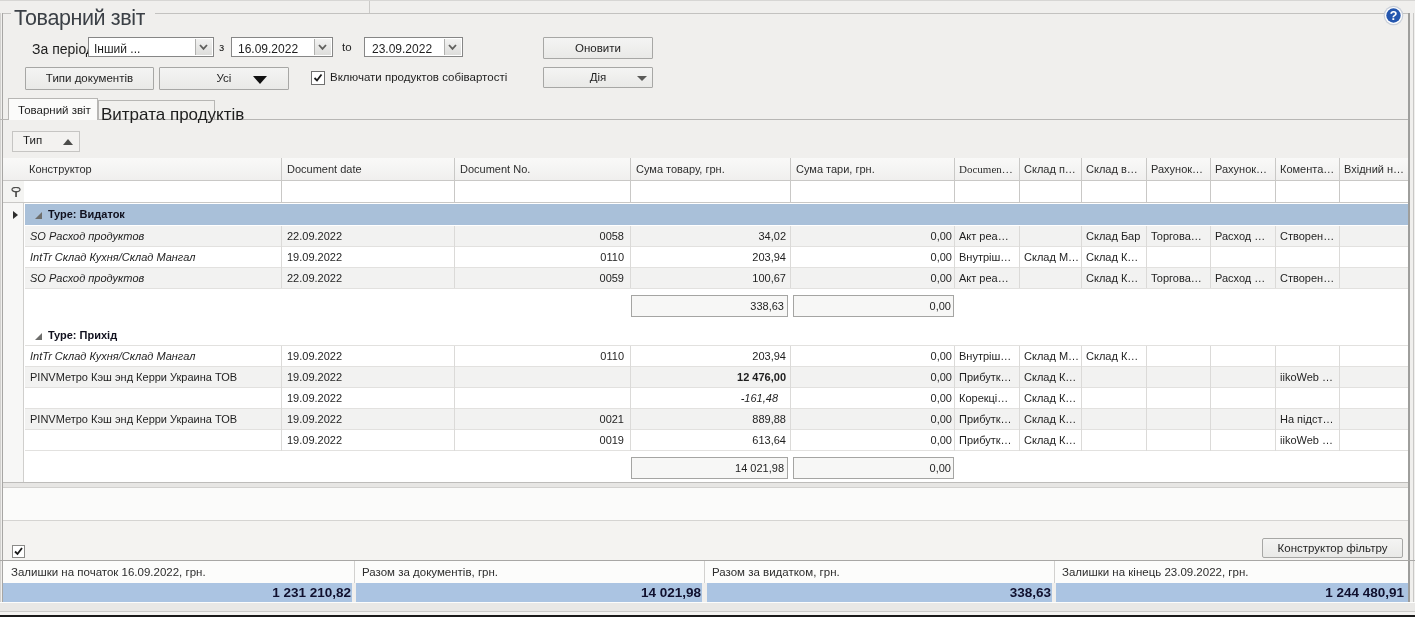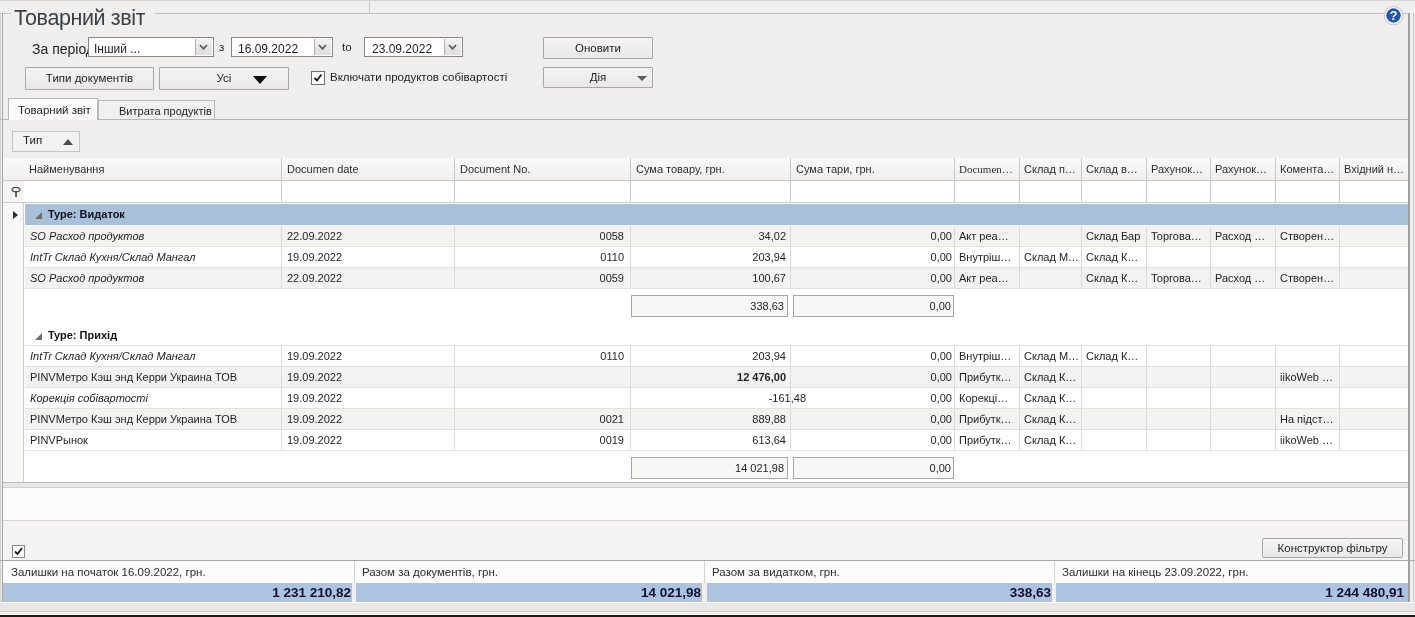--- a/index.html
+++ b/index.html
@@ -84,37 +84,37 @@
       <path d="M1.5 5 L4 7.5 L8.5 1.5" stroke="#1a1a1a" stroke-width="1.8" fill="none"></path>
     </svg>
 </div>
 <div class="abs nw" style="left:330px;top:71px;font-size:11.5px;">Включати продуктов собівартості</div>
 <div class="btn" style="left:543px;top:67px;width:110px;height:21px;line-height:19px;">Дія
   <div class="abs" style="left:93px;top:8px;width:0;height:0;border-top:5px solid #5a5a58;border-left:5px solid transparent;border-right:5px solid transparent;"></div>
 </div>
 
 <div class="abs" style="left:0;top:119px;width:1408px;height:1px;background:#b7b6b4;"></div>
 <div class="abs" style="left:98px;top:100px;width:117px;height:19px;background:#f1f0ee;border:1px solid #b7b6b4;border-bottom:none;box-sizing:border-box;">
-  <div class="abs nw" style="left:20px;top:4px;font-size:11px;">Витрата продуктів</div>
+  <div class="abs nw" style="left:2px;top:4px;font-size:17px;">Витрата продуктів</div>
 </div>
 <div class="abs" style="left:8px;top:98px;width:90px;height:22px;background:#fbfbfa;border:1px solid #b7b6b4;border-bottom:none;box-sizing:border-box;">
   <div class="abs nw" style="left:9px;top:5px;font-size:11.5px;">Товарний звіт</div>
 </div>
 
 <div class="abs" style="left:12px;top:131px;width:68px;height:21px;background:#f3f2f0;border:1px solid #c6c5c3;box-sizing:border-box;">
   <div class="abs nw" style="left:10px;top:2px;font-size:11.5px;">Тип</div>
   <div class="abs" style="left:50px;top:7px;width:0;height:0;border-bottom:6px solid #4c4c4a;border-left:5px solid transparent;border-right:5px solid transparent;"></div>
 </div>
 
 <div class="abs" style="left:3px;top:158px;width:1405px;height:324px;background:#fff;"></div>
 <div class="abs" style="left:3px;top:158px;width:21px;height:324px;background:#f7f7f6;border-right:1px solid #d0cfcd;box-sizing:border-box;"></div>
 
 <div class="abs" style="left:3px;top:158px;width:1405px;height:22px;background:linear-gradient(#f9f9f8,#f0efee);border-bottom:1px solid #c9c8c6;"></div>
-<div class="hcell" style="left:29px;top:158px;width:200px;">Найменування</div>
-<div class="hcell" style="left:287px;top:158px;width:160px;">Documen date</div>
+<div class="hcell" style="left:29px;top:158px;width:200px;">Конструктор</div>
+<div class="hcell" style="left:287px;top:158px;width:160px;">Document date</div>
 <div class="hcell" style="left:460px;top:158px;width:160px;">Document No.</div>
 <div class="hcell" style="left:636px;top:158px;width:150px;">Сума товару, грн.</div>
 <div class="hcell" style="left:796px;top:158px;width:150px;">Сума тари, грн.</div>
 <div class="hcell" style="left:959px;top:158px;width:59px;font-family:Liberation Serif, serif;">Documen…</div>
 <div class="hcell" style="left:1024px;top:158px;width:53px;">Склад п…</div>
 <div class="hcell" style="left:1086px;top:158px;width:56px;">Склад в…</div>
 <div class="hcell" style="left:1151px;top:158px;width:55px;">Рахунок…</div>
 <div class="hcell" style="left:1215px;top:158px;width:56px;">Рахунок…</div>
 <div class="hcell" style="left:1280px;top:158px;width:55px;">Комента…</div>
 <div class="hcell" style="left:1344px;top:158px;width:62px;">Вхідний н…</div>
@@ -223,43 +223,41 @@
   <div class="cell num" style="left:460px;width:164px;margin-top:44px;">0020</div>
   <div class="cell num" style="left:636px;width:150px;font-weight:bold;">12 476,00</div>
   <div class="cell num" style="left:796px;width:156px;">0,00</div>
   <div class="cell" style="left:959px;width:58px;">Прибутк…</div>
   <div class="cell" style="left:1024px;width:55px;">Склад К…</div>
   <div class="cell" style="left:1280px;width:57px;">iikoWeb …</div>
   <div class="hl" style="top:20px;"></div>
 </div>
 <div class="row" style="top:388px;">
   <div class="rowbg" style="background:#ffffff;"></div>
-  <div class="cell it" style="left:30px;width:248px;">Корекція собівартості</div>
-  <div class="cell" style="left:287px;width:160px;">19.09.2022</div>
-  <div class="cell num" style="left:656px;width:150px;">-161,48</div>
+  <div class="cell" style="left:287px;width:160px;">19.09.2022</div>
+  <div class="cell num" style="left:628px;width:150px;font-style:italic;">-161,48</div>
   <div class="cell num" style="left:796px;width:156px;">0,00</div>
   <div class="cell" style="left:959px;width:58px;">Корекці…</div>
   <div class="cell" style="left:1024px;width:55px;">Склад К…</div>
   <div class="hl" style="top:20px;"></div>
 </div>
 <div class="row" style="top:409px;">
   <div class="rowbg" style="background:#f2f2f1;"></div>
   <div class="cell" style="left:30px;width:248px;">PINVМетро Кэш энд Керри Украина ТОВ</div>
   <div class="cell" style="left:287px;width:160px;">19.09.2022</div>
   <div class="cell num" style="left:460px;width:164px;">0021</div>
   <div class="cell num" style="left:636px;width:150px;">889,88</div>
   <div class="cell num" style="left:796px;width:156px;">0,00</div>
   <div class="cell" style="left:959px;width:58px;">Прибутк…</div>
   <div class="cell" style="left:1024px;width:55px;">Склад К…</div>
   <div class="cell" style="left:1280px;width:57px;">На підст…</div>
   <div class="hl" style="top:20px;"></div>
 </div>
 <div class="row" style="top:430px;">
   <div class="rowbg" style="background:#ffffff;"></div>
-  <div class="cell" style="left:30px;width:248px;">PINVРынок</div>
   <div class="cell" style="left:287px;width:160px;">19.09.2022</div>
   <div class="cell num" style="left:460px;width:164px;">0019</div>
   <div class="cell num" style="left:636px;width:150px;">613,64</div>
   <div class="cell num" style="left:796px;width:156px;">0,00</div>
   <div class="cell" style="left:959px;width:58px;">Прибутк…</div>
   <div class="cell" style="left:1024px;width:55px;">Склад К…</div>
   <div class="cell" style="left:1280px;width:57px;">iikoWeb …</div>
   <div class="hl" style="top:20px;"></div>
 </div>
 <div class="vl" style="left:281px;top:346px;height:105px;"></div>

